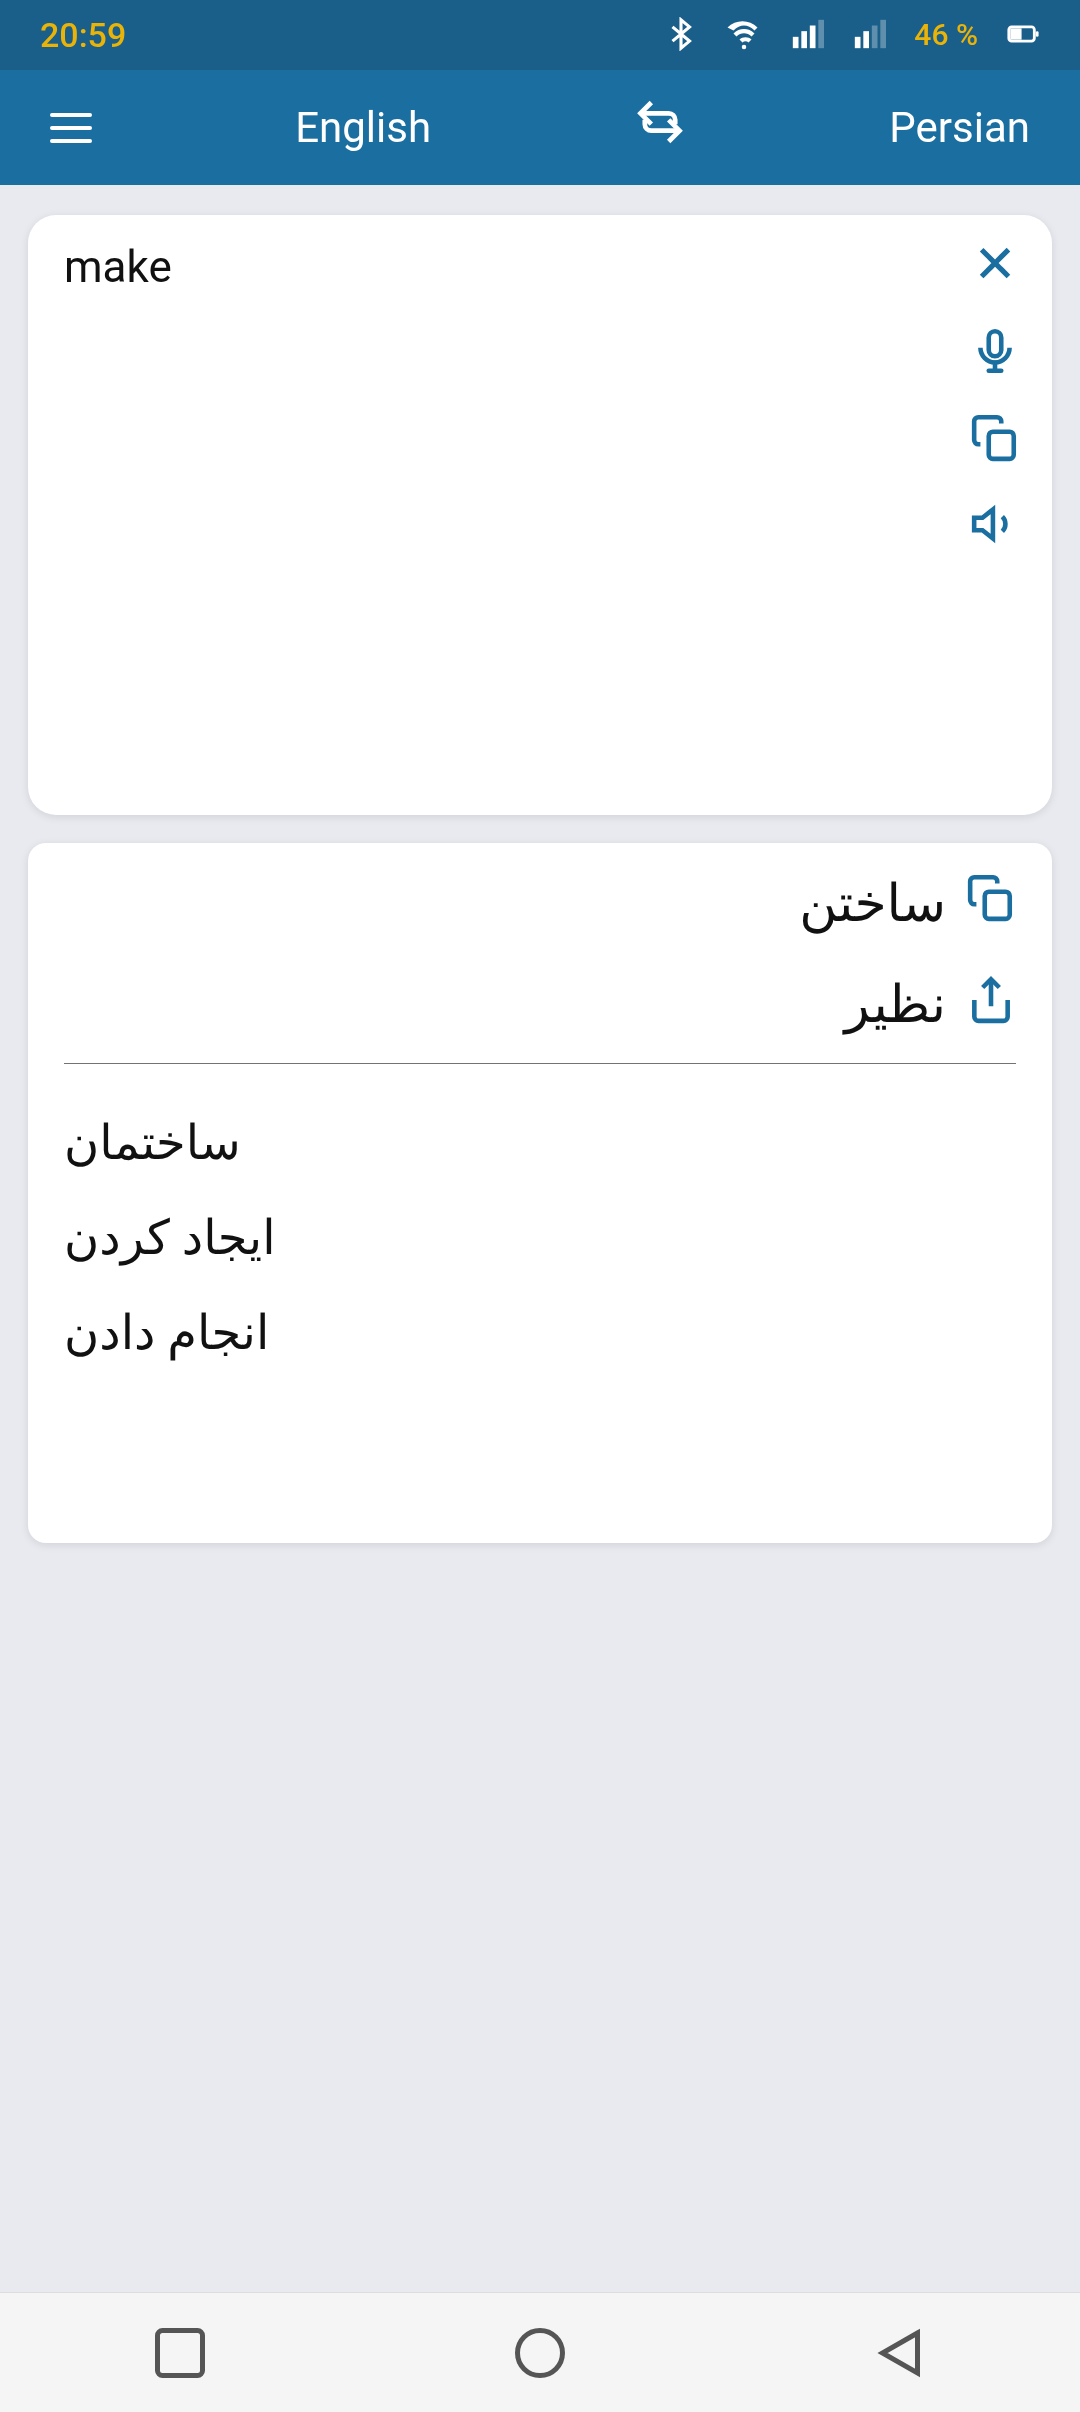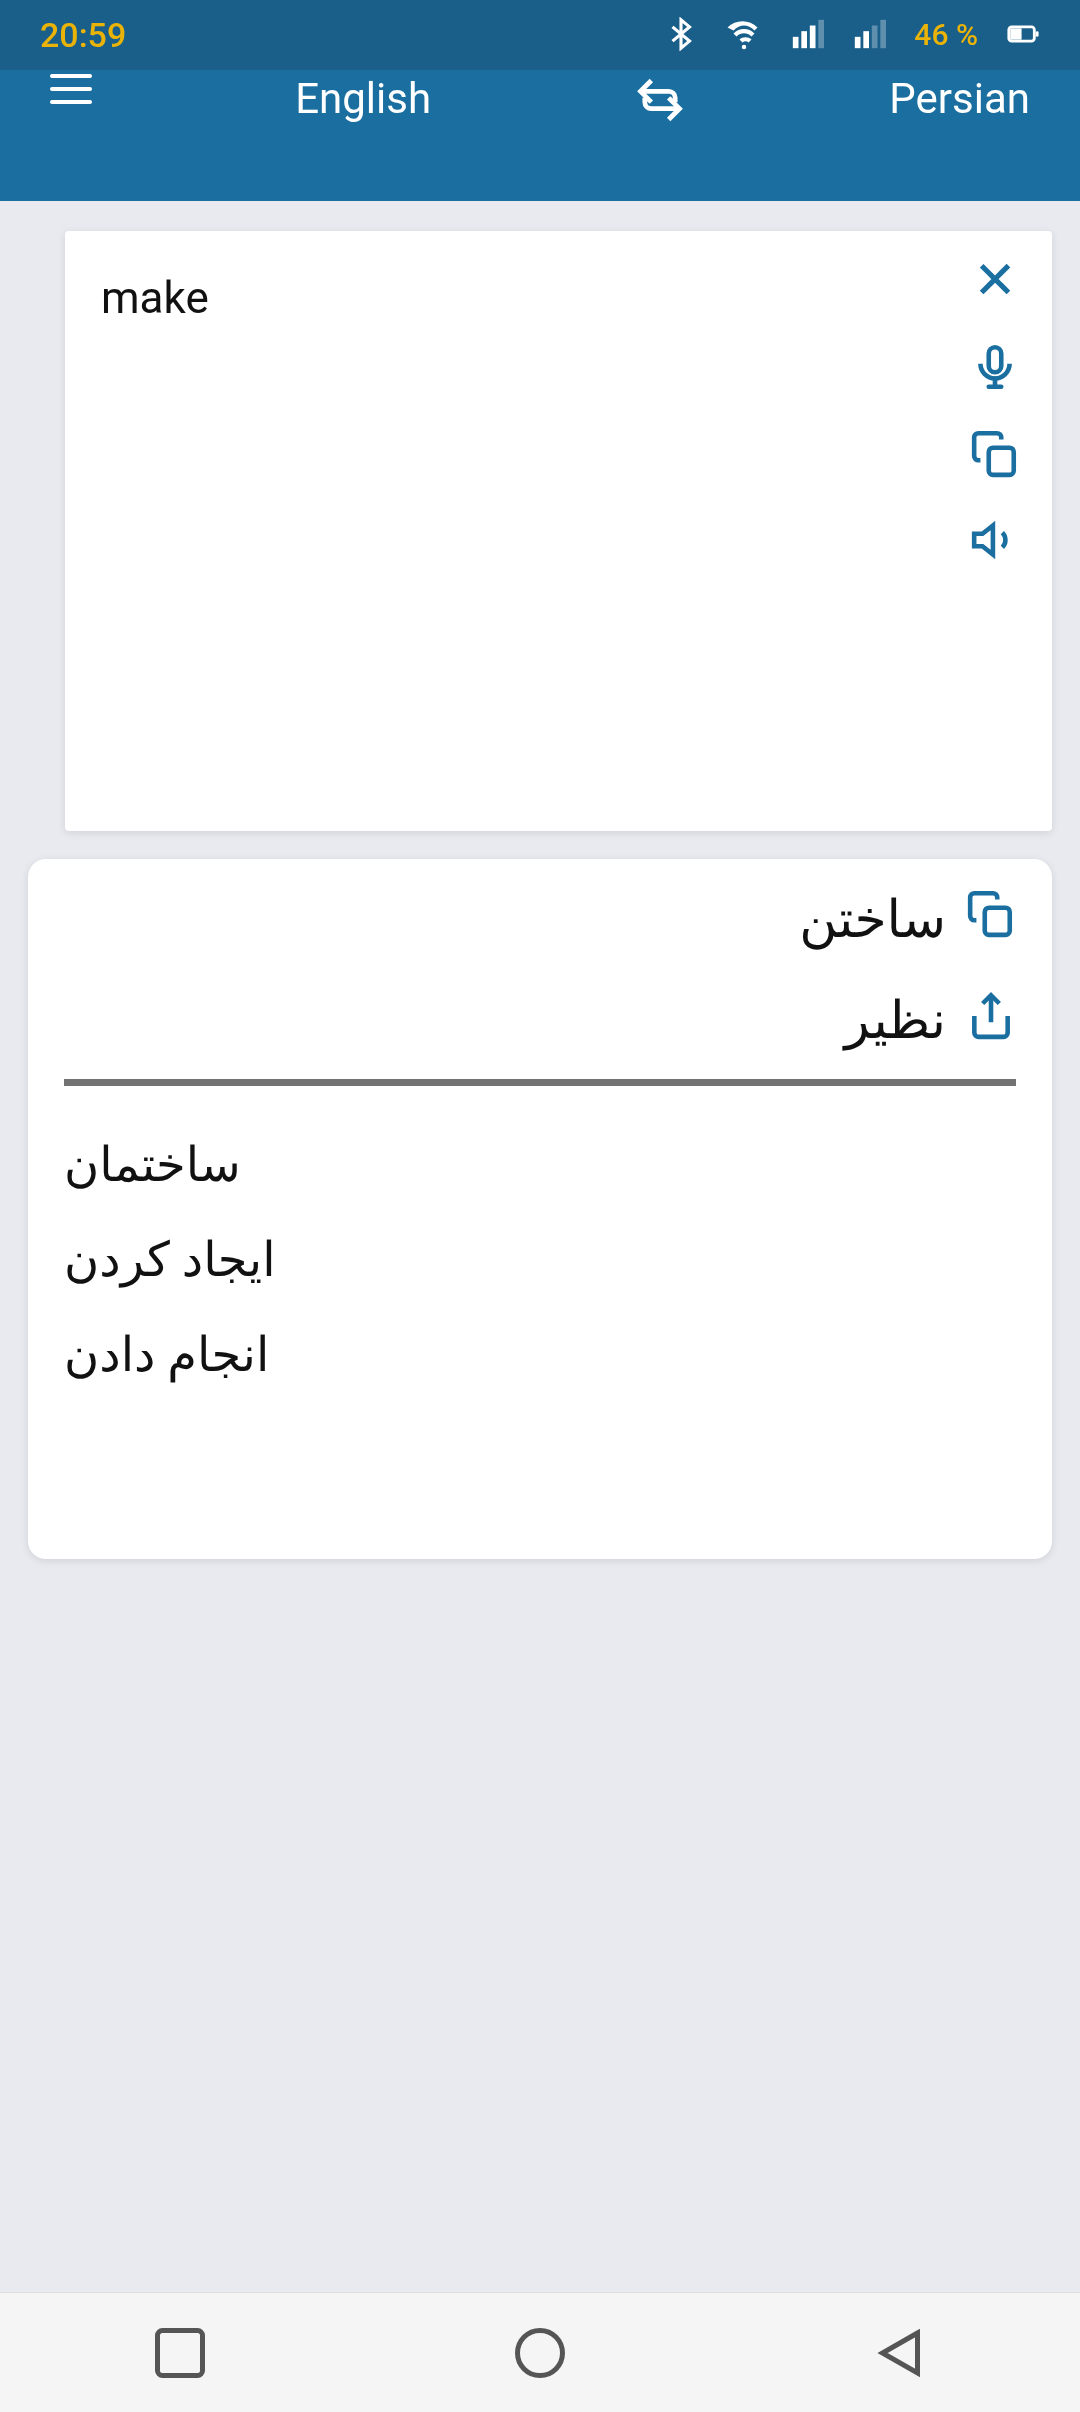--- a/index.html
+++ b/index.html
@@ -37,24 +37,25 @@
 
     .status-bar-icons {
       display: flex;
       gap: 28px;
       font-size: 30px;
     }
 
     
     .toolbar {
       background: #1a6fa0;
-      height: 131px;
-      display: flex;
+      height: 115px;
+      display: flex;
+      align-items: center;
       justify-content: space-between;
-      padding: 4px 50px;
+      padding: 16px 50px;
       color: white;
     }
 
     .toolbar-menu-icon {
       font-size: 44px;
       cursor: pointer;
       display: flex;
       flex-direction: column;
       gap: 9px;
     }
@@ -84,26 +85,25 @@
       flex: 1;
       padding: 30px 28px;
       display: flex;
       flex-direction: column;
       gap: 28px;
     }
 
     
     .input-card {
       background: white;
-      border-radius: 4px;
-      padding: 37px 30px 30px 36px;
+      border-radius: 28px;
+      padding: 22px 30px 30px 36px;
       box-shadow: 0 2px 8px rgba(0,0,0,0.10);
       position: relative;
       min-height: 600px;
-      margin-left: 37px;
     }
 
     .input-area {
       font-size: 44px;
       color: #111;
       width: 85%;
       min-height: 300px;
       border: none;
       outline: none;
       resize: none;
@@ -187,21 +187,21 @@
       stroke: #1a6fa0;
       stroke-width: 2.2;
     }
 
     .translation-second-row {
       display: flex;
       justify-content: flex-end;
       align-items: center;
       gap: 20px;
       margin-bottom: 36px;
-      border-bottom: 7px solid #737373;
+      border-bottom: 1px solid #737373;
       padding-bottom: 28px;
     }
 
     .translation-second-word {
       font-size: 52px;
       color: #111;
       text-align: right;
       direction: rtl;
     }
 

